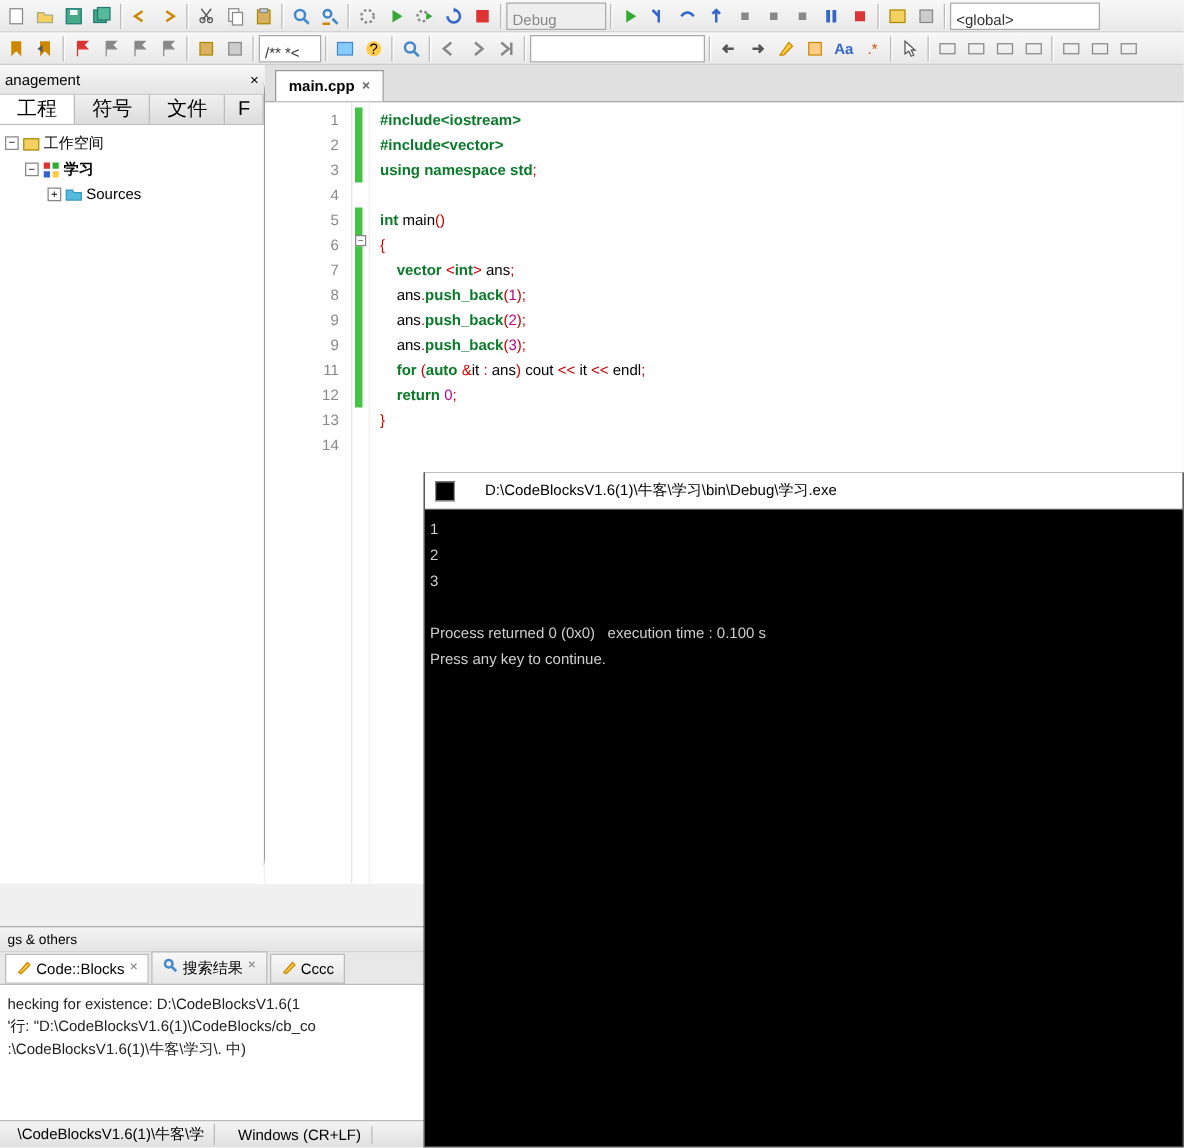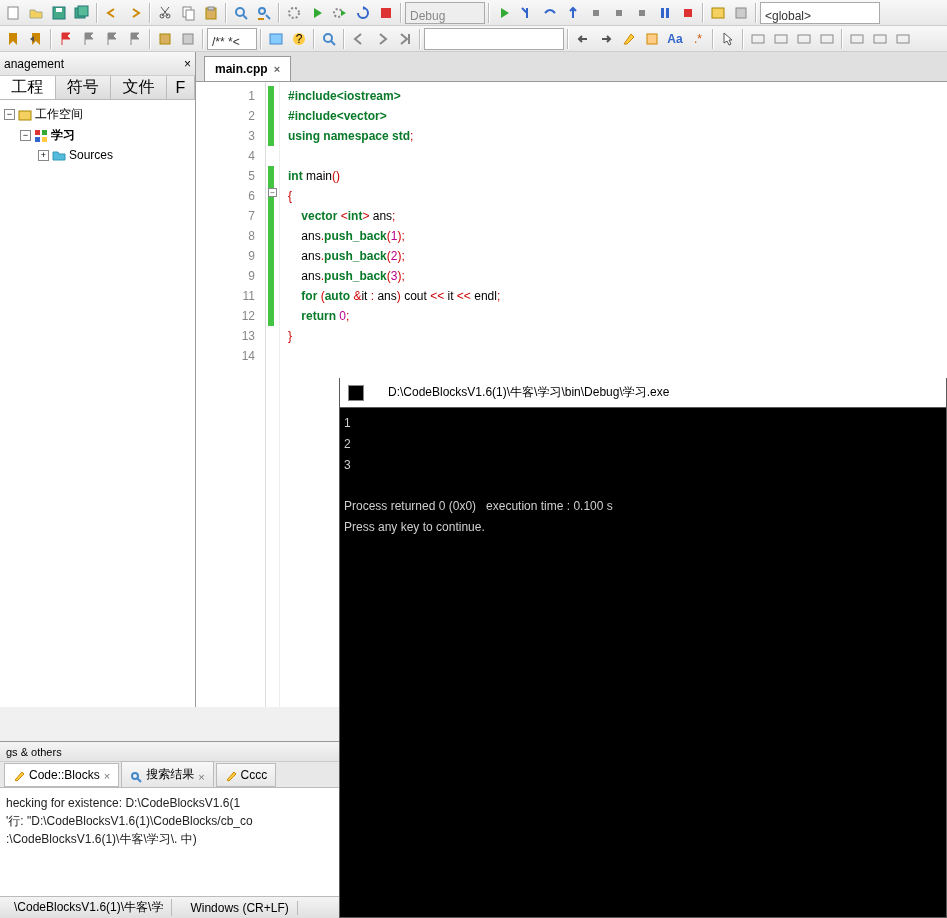--- a/index.html
+++ b/index.html
@@ -6,21 +6,21 @@
 body { background:#f0f0f0; width:947px; height:918px; overflow:hidden; position:relative; }
 
 .toolbar { height:26px; background:linear-gradient(#f8f8f8,#e8e8e8); border-bottom:1px solid #ccc; display:flex; align-items:center; padding:0 2px; gap:1px; }
 .tbtn { width:22px; height:22px; display:flex; align-items:center; justify-content:center; border:1px solid transparent; cursor:pointer; }
 .tsep { width:2px; height:20px; border-left:1px solid #bbb; border-right:1px solid #fff; margin:0 2px; }
 .combo { height:22px; background:#fff; border:1px solid #aaa; padding:0 4px; display:flex; align-items:flex-end; font-size:11px; color:#333; }
 .combo.disabled { background:#eee; color:#888; }
 
 .main { display:flex; height:calc(100% - 52px - 34px - 155px - 22px); }
 
-.sidebar { width:196px; background:#f4f4f4; border-right:1px solid #999; display:flex; flex-direction:column; }
+.sidebar { width:212px; background:#f4f4f4; border-right:1px solid #999; display:flex; flex-direction:column;border-radius:21px; }
 .side-title { height:24px; background:linear-gradient(#f8f8f8,#e4e4e4); border-bottom:1px solid #ccc; display:flex; align-items:center; justify-content:space-between; padding:0 4px; font-size:11px; }
 .sidetabs { display:flex; height:24px; background:#e8e8e8; border-bottom:1px solid #bbb; }
 .sidetab { flex:1; display:flex; align-items:center; justify-content:center; border-right:1px solid #bbb; background:linear-gradient(#f0f0f0,#dcdcdc); cursor:pointer; font-size:16px; }
 .sidetab.active { background:#fff; }
 .tree { flex:1; background:#fff; padding:4px; font-size:12px; }
 .tree-item { display:flex; align-items:center; gap:3px; padding:2px 0; cursor:pointer; }
 .tree-item.indent1 { padding-left:16px; }
 .tree-item.indent2 { padding-left:34px; }
 .expander { width:11px; height:11px; border:1px solid #888; display:flex; align-items:center; justify-content:center; font-size:9px; line-height:1; background:#fff; }
 
@@ -40,21 +40,21 @@
 .num { color:#b8008a; }
 
 .console { position:absolute; left:339px; top:378px; width:608px; height:540px; background:#000; border:1px solid #5a5a5a; border-top:none; display:flex; flex-direction:column; z-index:100; }
 .con-title { height:30px; background:#fff; display:flex; align-items:center; padding:0 8px; gap:24px; border-bottom:1px solid #5a5a5a; color:#000; }
 .con-icon { width:16px; height:16px; background:#000; border:1px solid #888; }
 .con-body { flex:1; padding:4px 4px; color:#cfcfcf; font-family:"NSimSun",Consolas,monospace; font-size:16px; line-height:20px; white-space:pre;border-radius:30px; }
 
 .bottom-panel { height:155px; position:absolute; bottom:22px; left:0; right:0; background:#f4f4f4; border-top:1px solid #999; display:flex; flex-direction:column; }
 .bp-title { height:20px; padding:0 6px; display:flex; align-items:center; border-bottom:1px solid #ccc; background:linear-gradient(#f4f4f4,#e4e4e4); font-size:11px; }
 .bp-tabs { height:26px; display:flex; align-items:center; padding:0 4px; gap:2px; border-bottom:1px solid #bbb; background:#e8e8e8; }
-.bp-tab { padding:4px 8px; border:1px solid #bbb; background:linear-gradient(#f8f8f8,#e6e6e6); display:flex; align-items:flex-end; gap:4px; cursor:pointer; font-size:12px; }
+.bp-tab { padding:4px 8px; border:1px solid #bbb; background:linear-gradient(#f8f8f8,#e6e6e6); display:flex; align-items:flex-start; gap:4px; cursor:pointer; font-size:12px; }
 .bp-tab.active { background:#fff; }
 .bp-tab .x { color:#777; font-size:11px; }
 .bp-body { flex:1; background:#fff; padding:6px; font-family:Consolas,monospace; font-size:12px; color:#222; line-height:18px; }
 
 .statusbar { position:absolute; bottom:0; left:0; right:0; height:22px; background:linear-gradient(#f4f4f4,#e0e0e0); border-top:1px solid #bbb; display:flex; align-items:center; padding:0 6px; gap:10px; font-size:12px; }
 .stat-cell { border-right:1px solid #bbb; padding:0 8px; }
 
 svg { display:block; }
 </style>
 </head>

